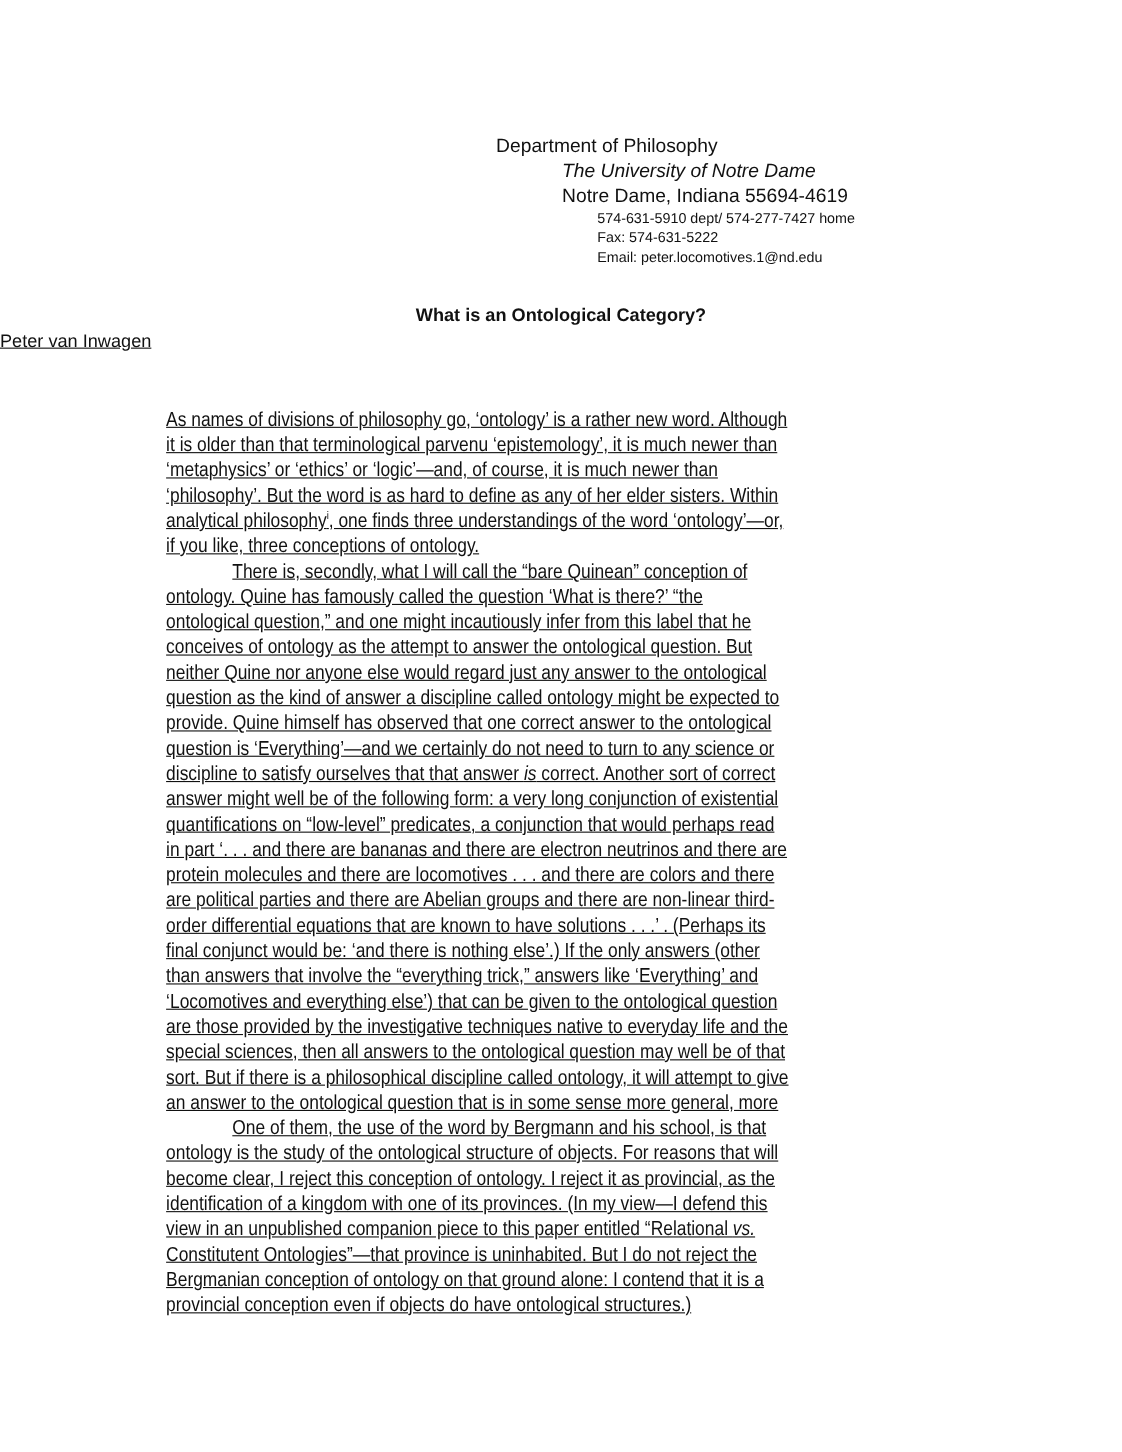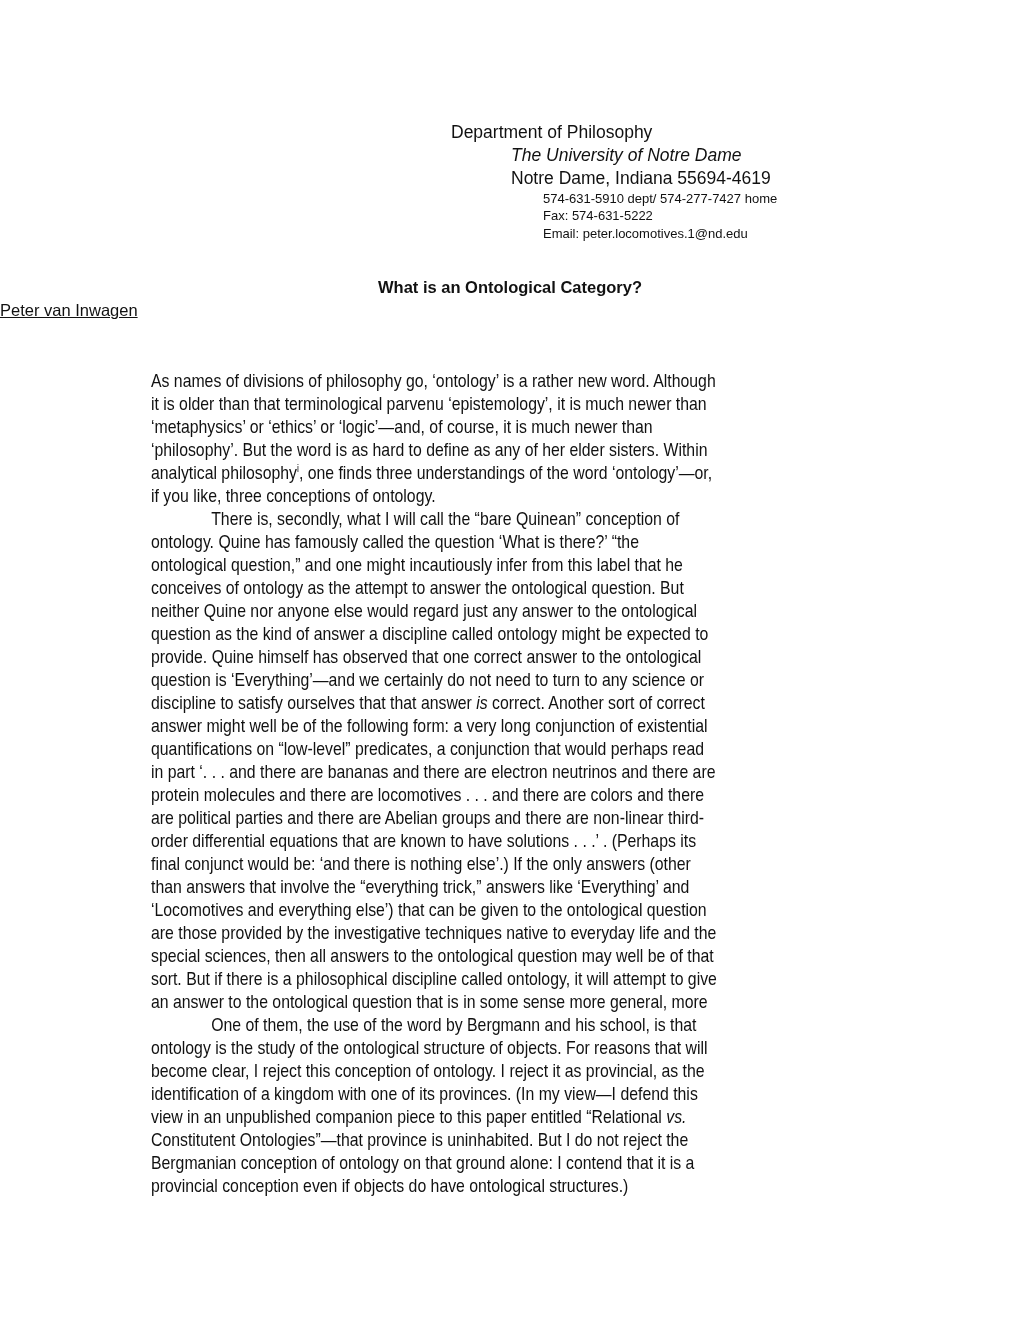--- a/index.html
+++ b/index.html
@@ -8,21 +8,21 @@
   .addr { position: absolute; white-space: nowrap; }
   .addr .l1 { position: absolute; left: 451px; top: 122px; font-size: 17.5px; }
   .addr .l2 { position: absolute; left: 511px; top: 145px; font-size: 17.5px; font-style: italic; }
   .addr .l3 { position: absolute; left: 511px; top: 168px; font-size: 17.5px; }
   .addr .s { position: absolute; left: 511px; font-size: 13px; margin-left: 32px; }
   .addr .l4 { top: 191px; }
   .addr .l5 { top: 208px; }
   .addr .l6 { top: 226px; }
   .title { position: absolute; left: 0; width: 1020px; top: 278px; text-align: center; font-weight: bold; font-size: 16.5px; }
   .author { position: absolute; left: 0; width: 1020px; top: 301px; font-size: 16.5px; text-decoration: underline; }
-  .body { position: absolute; left: 151px; top: 369px; width: 730px; }
+  .body { position: absolute; left: 151px; top: 369px; width: 730px; text-decoration: underline; }
   .line { display: block; height: 23px; line-height: 23px; font-size: 18.4px; white-space: nowrap; transform-origin: 0 50%; transform: scaleX(0.86); letter-spacing: 0; }
   .indent { padding-left: 70px; }
   sup { font-size: 10px; vertical-align: super; line-height: 0; }
 </style>
 </head>
 <body>
 
 <div class="page">
 
   <div class="addr">

